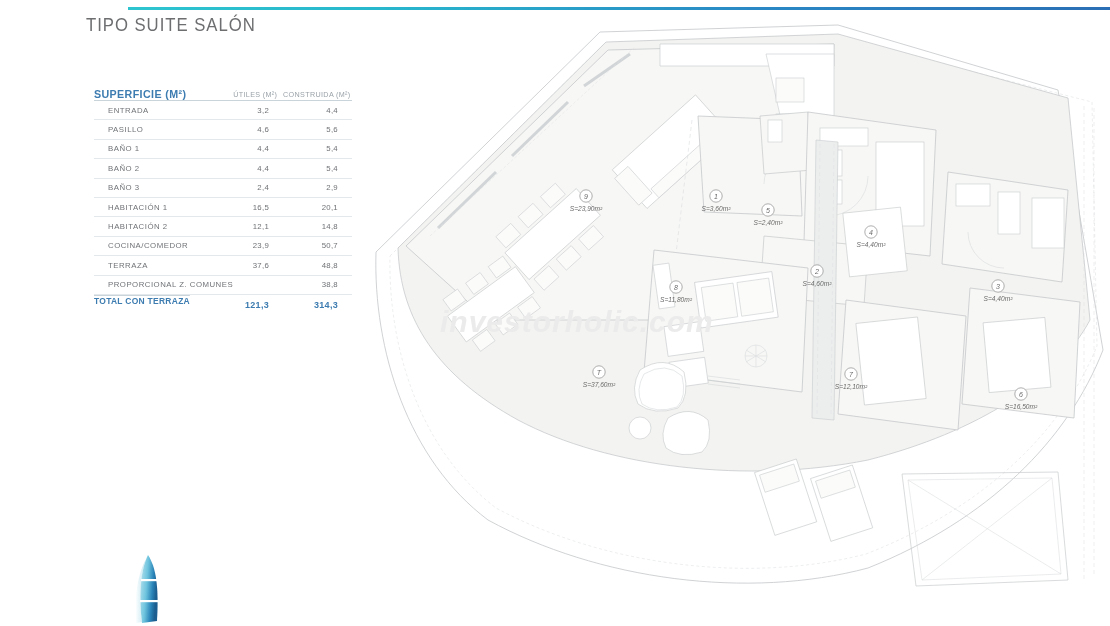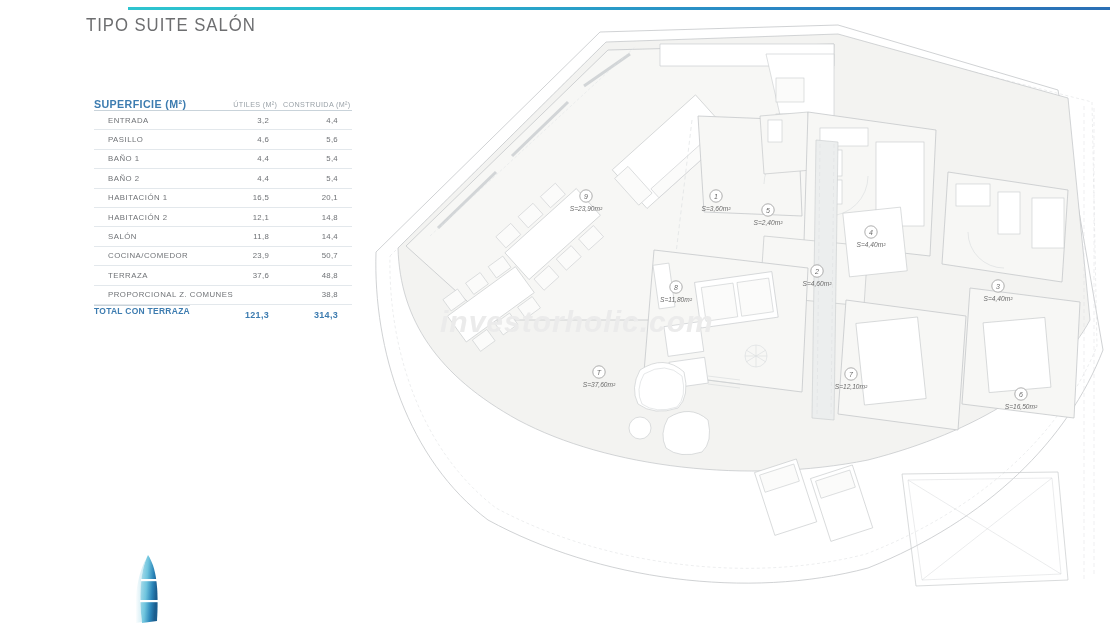--- a/index.html
+++ b/index.html
@@ -40,21 +40,20 @@
 
   
   #surface-table {
     position: absolute;
     left: 94px; top: 88px;
     width: 258px;
   }
   #surface-table table {
     width: 100%;
     border-collapse: collapse;
-    margin-top: 10px;
   }
   #surface-table th, #surface-table td {
     padding: 0;
     vertical-align: middle;
   }
   .thead-row th {
     padding-bottom: 6px;
     border-bottom: 1px solid #c9d3da;
   }
   .th-title {
@@ -197,33 +196,33 @@
             <td class="cell-label">BAÑO 1</td>
             <td class="cell-num">4,4</td>
             <td class="cell-num">5,4</td>
           </tr>
           <tr class="row">
             <td class="cell-label">BAÑO 2</td>
             <td class="cell-num">4,4</td>
             <td class="cell-num">5,4</td>
           </tr>
           <tr class="row">
+            <td class="cell-label">BAÑO 3</td>
+            <td class="cell-num">2,4</td>
+            <td class="cell-num">2,9</td>
+          </tr>
+          <tr class="row">
             <td class="cell-label">HABITACIÓN 1</td>
             <td class="cell-num">16,5</td>
             <td class="cell-num">20,1</td>
           </tr>
           <tr class="row">
             <td class="cell-label">HABITACIÓN 2</td>
             <td class="cell-num">12,1</td>
             <td class="cell-num">14,8</td>
-          </tr>
-          <tr class="row">
-            <td class="cell-label">SALÓN</td>
-            <td class="cell-num">11,8</td>
-            <td class="cell-num">14,4</td>
           </tr>
           <tr class="row">
             <td class="cell-label">COCINA/COMEDOR</td>
             <td class="cell-num">23,9</td>
             <td class="cell-num">50,7</td>
           </tr>
           <tr class="row">
             <td class="cell-label">TERRAZA</td>
             <td class="cell-num">37,6</td>
             <td class="cell-num">48,8</td>

